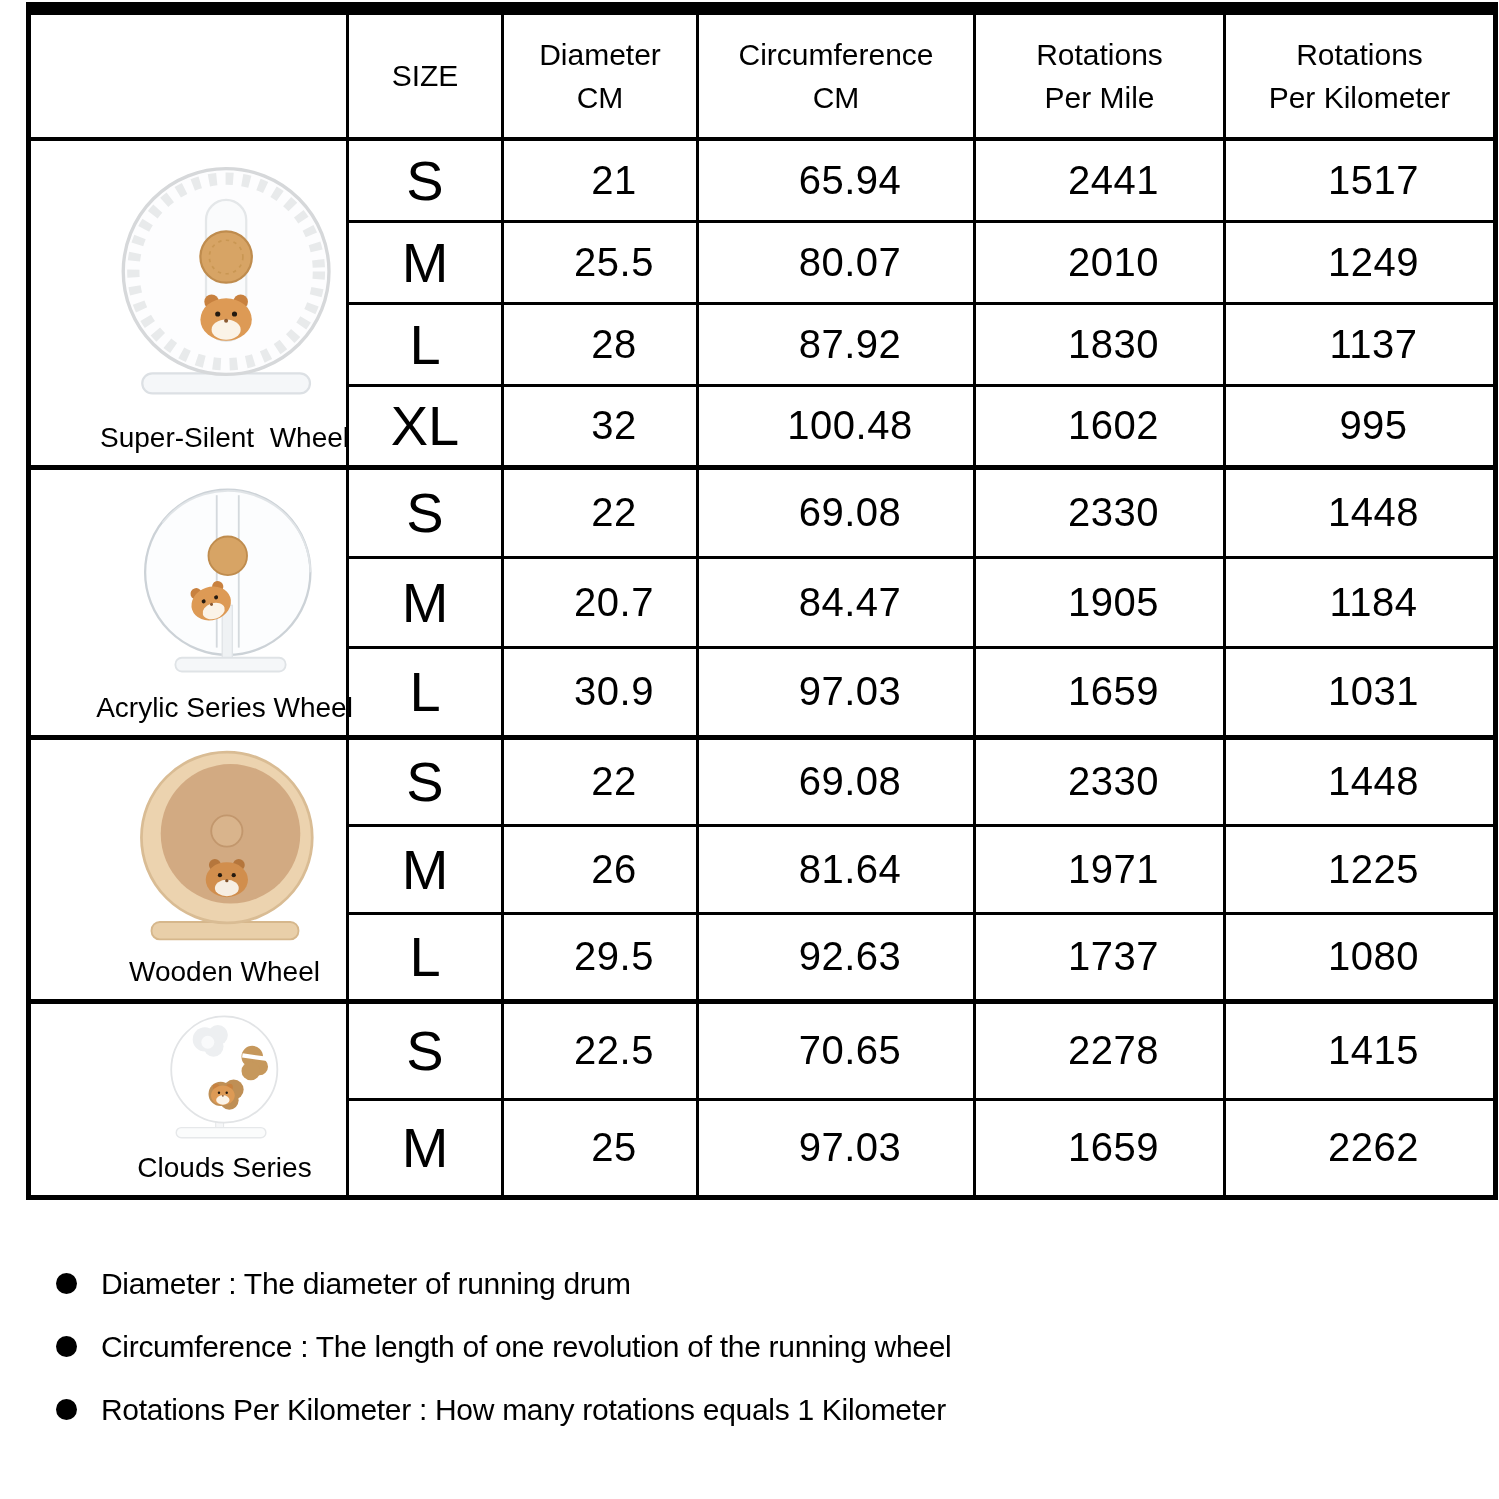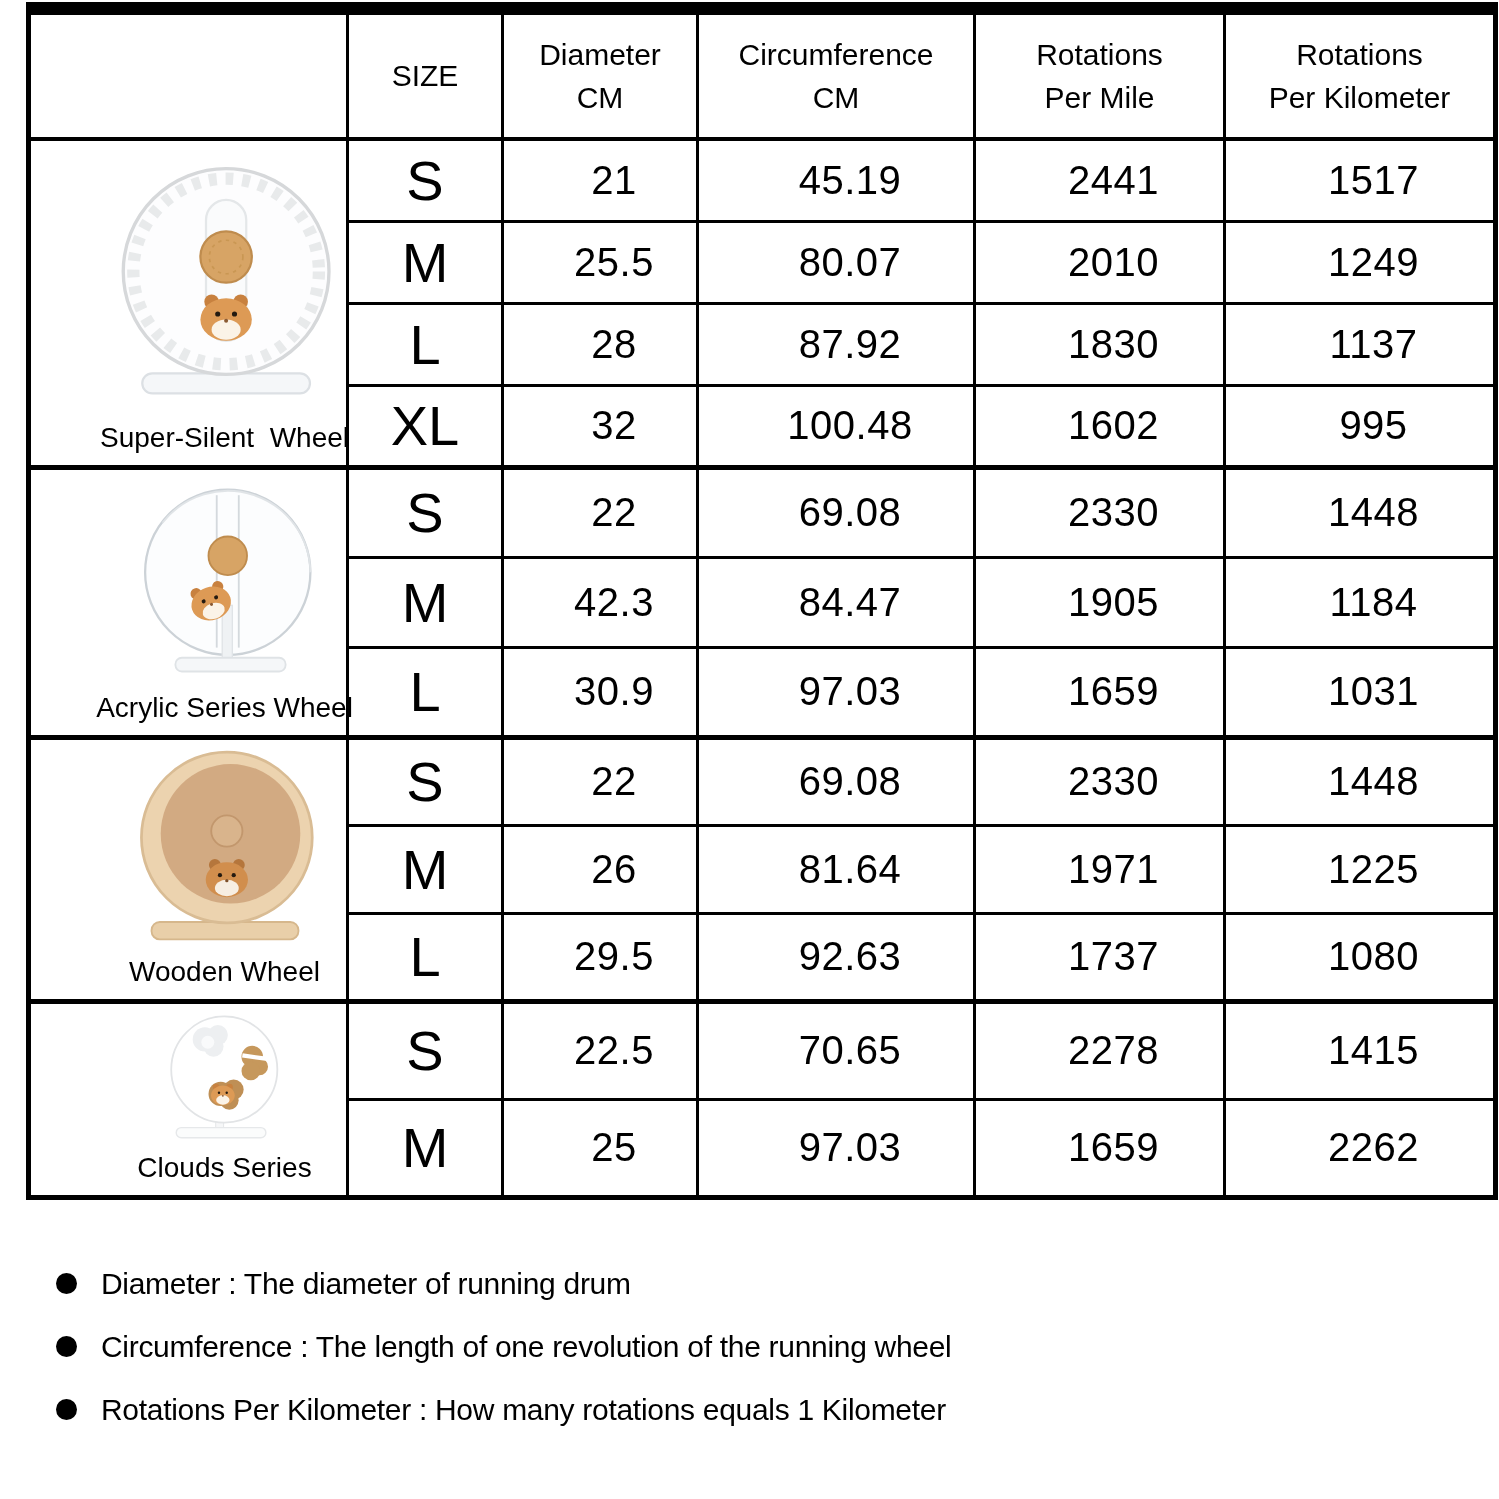--- a/index.html
+++ b/index.html
@@ -91,21 +91,21 @@
                     <circle cx="7.5" cy="-5" r="2.3" fill="#241a10"></circle>
                   <circle cx="0" cy="1" r="1.8" fill="#8a5a33"></circle>
                 </g>
               </svg>
             </div>
             <div class="prod-label">Super-Silent  Wheel</div>
           </div>
         </td>
         <td class="size-cell">S</td>
         <td class="num">21</td>
-        <td class="num">45.19</td>
+        <td class="num">65.94</td>
         <td class="num">2441</td>
         <td class="num">1517</td>
       </tr>
       <tr class="rh1">
         <td class="size-cell">M</td>
         <td class="num">25.5</td>
         <td class="num">80.07</td>
         <td class="num">2010</td>
         <td class="num">1249</td>
       </tr>
@@ -151,21 +151,21 @@
           </div>
         </td>
         <td class="size-cell">S</td>
         <td class="num">22</td>
         <td class="num">69.08</td>
         <td class="num">2330</td>
         <td class="num">1448</td>
       </tr>
       <tr class="rh2">
         <td class="size-cell">M</td>
-        <td class="num">42.3</td>
+        <td class="num">20.7</td>
         <td class="num">84.47</td>
         <td class="num">1905</td>
         <td class="num">1184</td>
       </tr>
       <tr class="rh2">
         <td class="size-cell">L</td>
         <td class="num">30.9</td>
         <td class="num">97.03</td>
         <td class="num">1659</td>
         <td class="num">1031</td>

